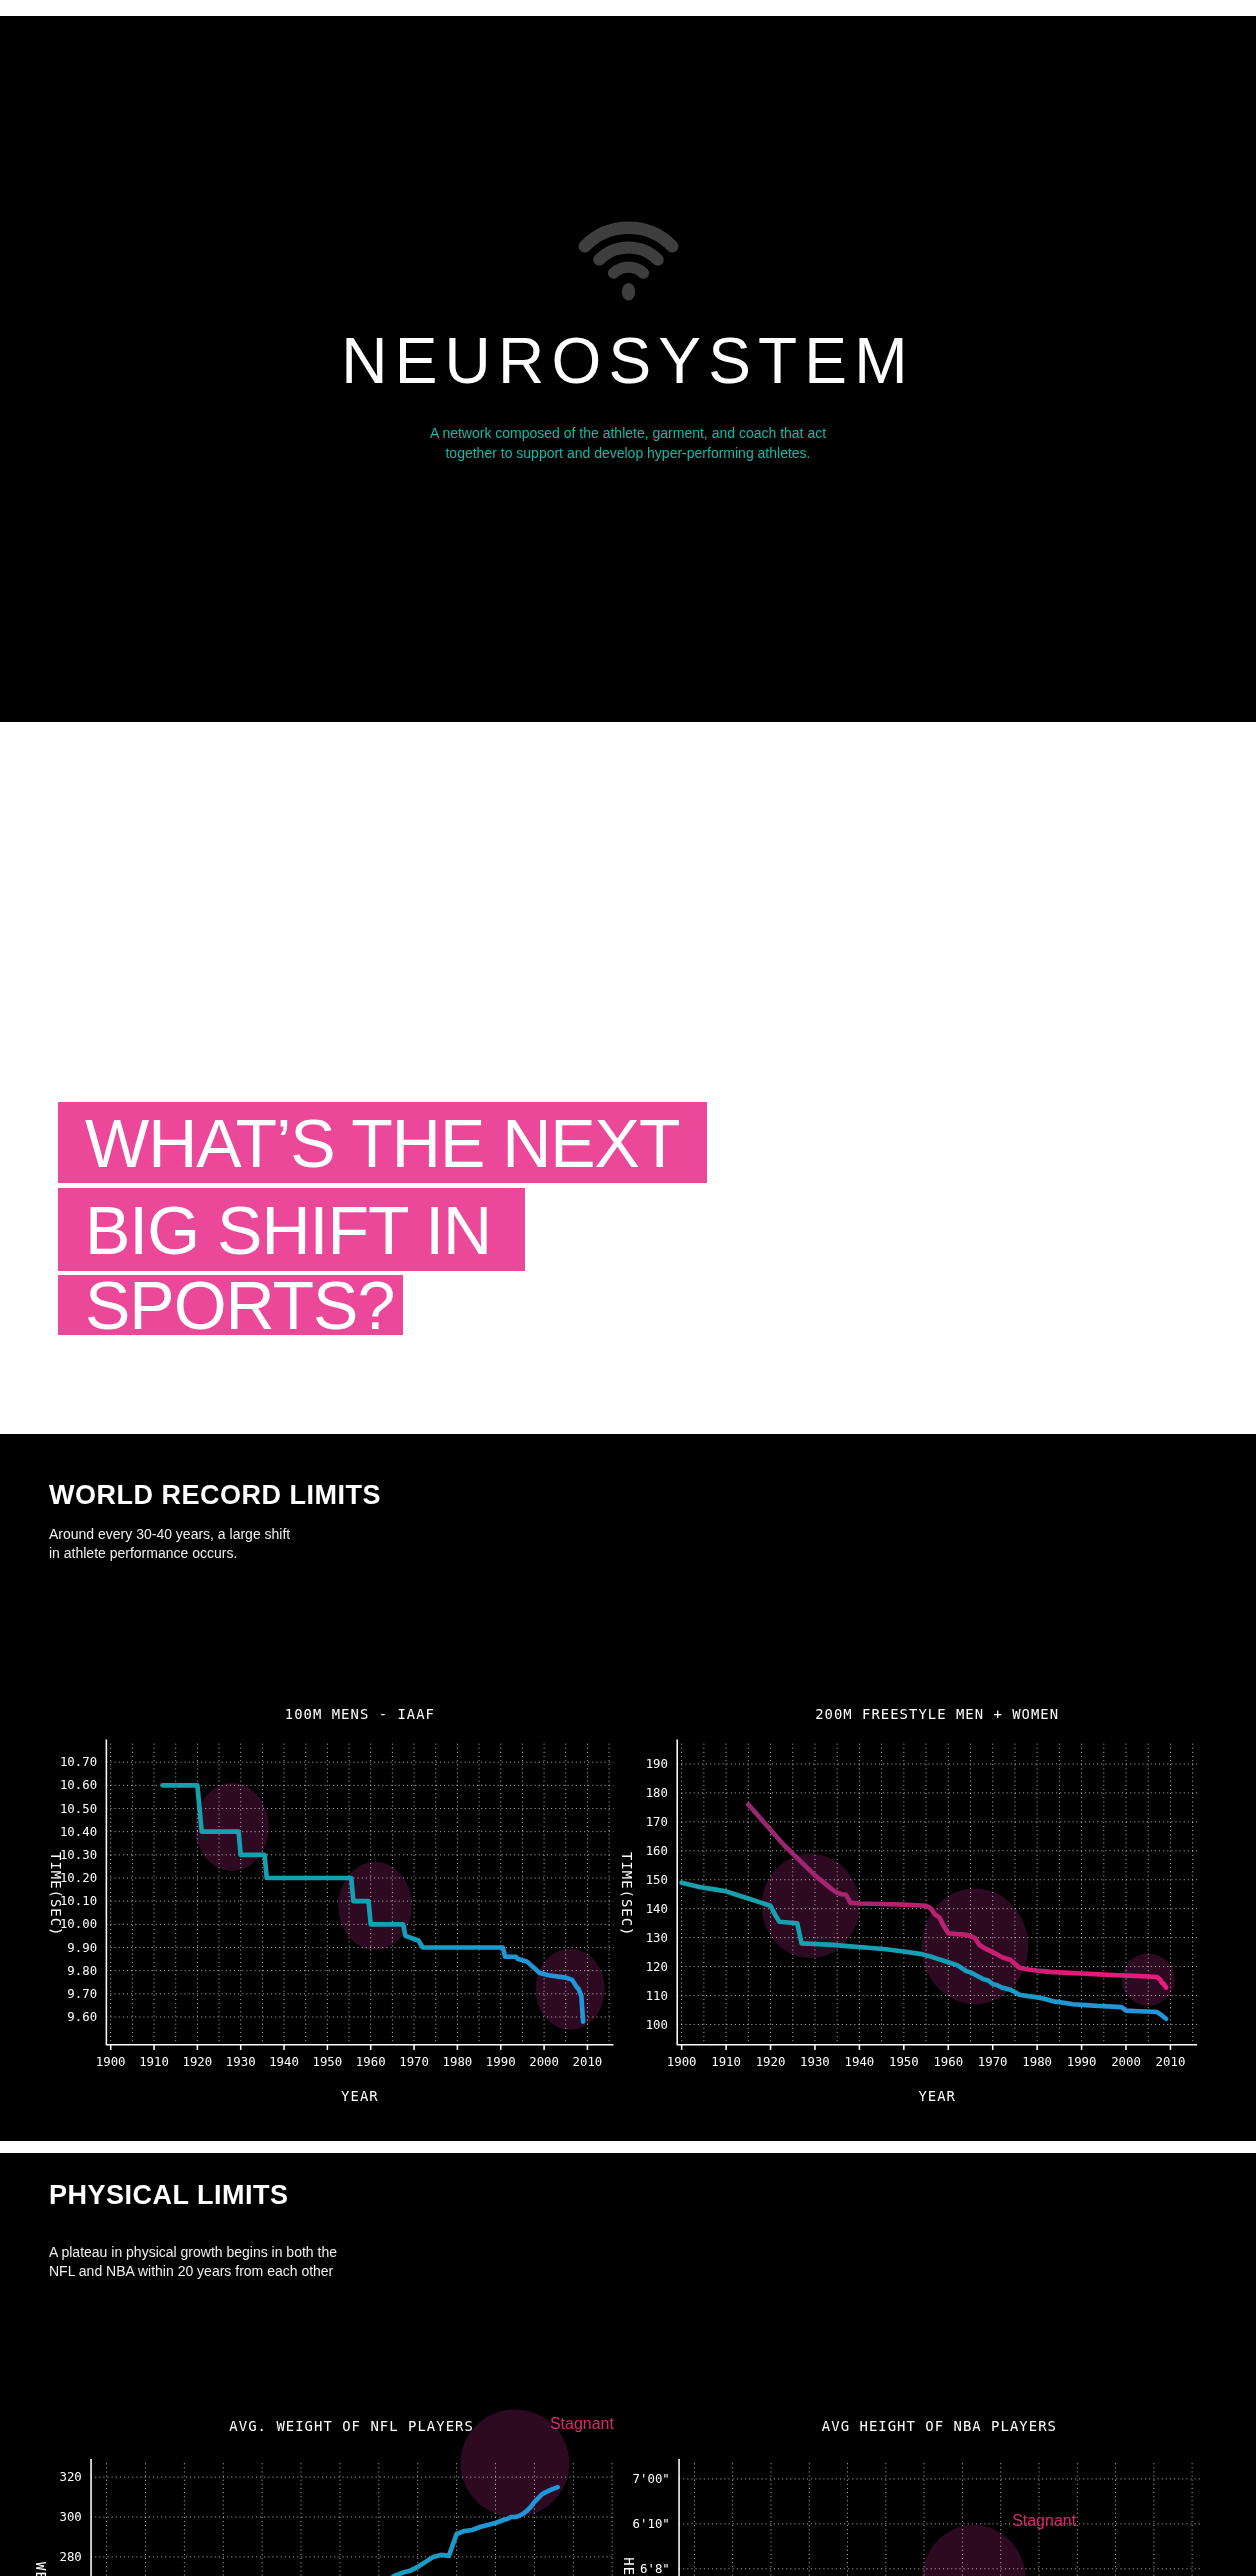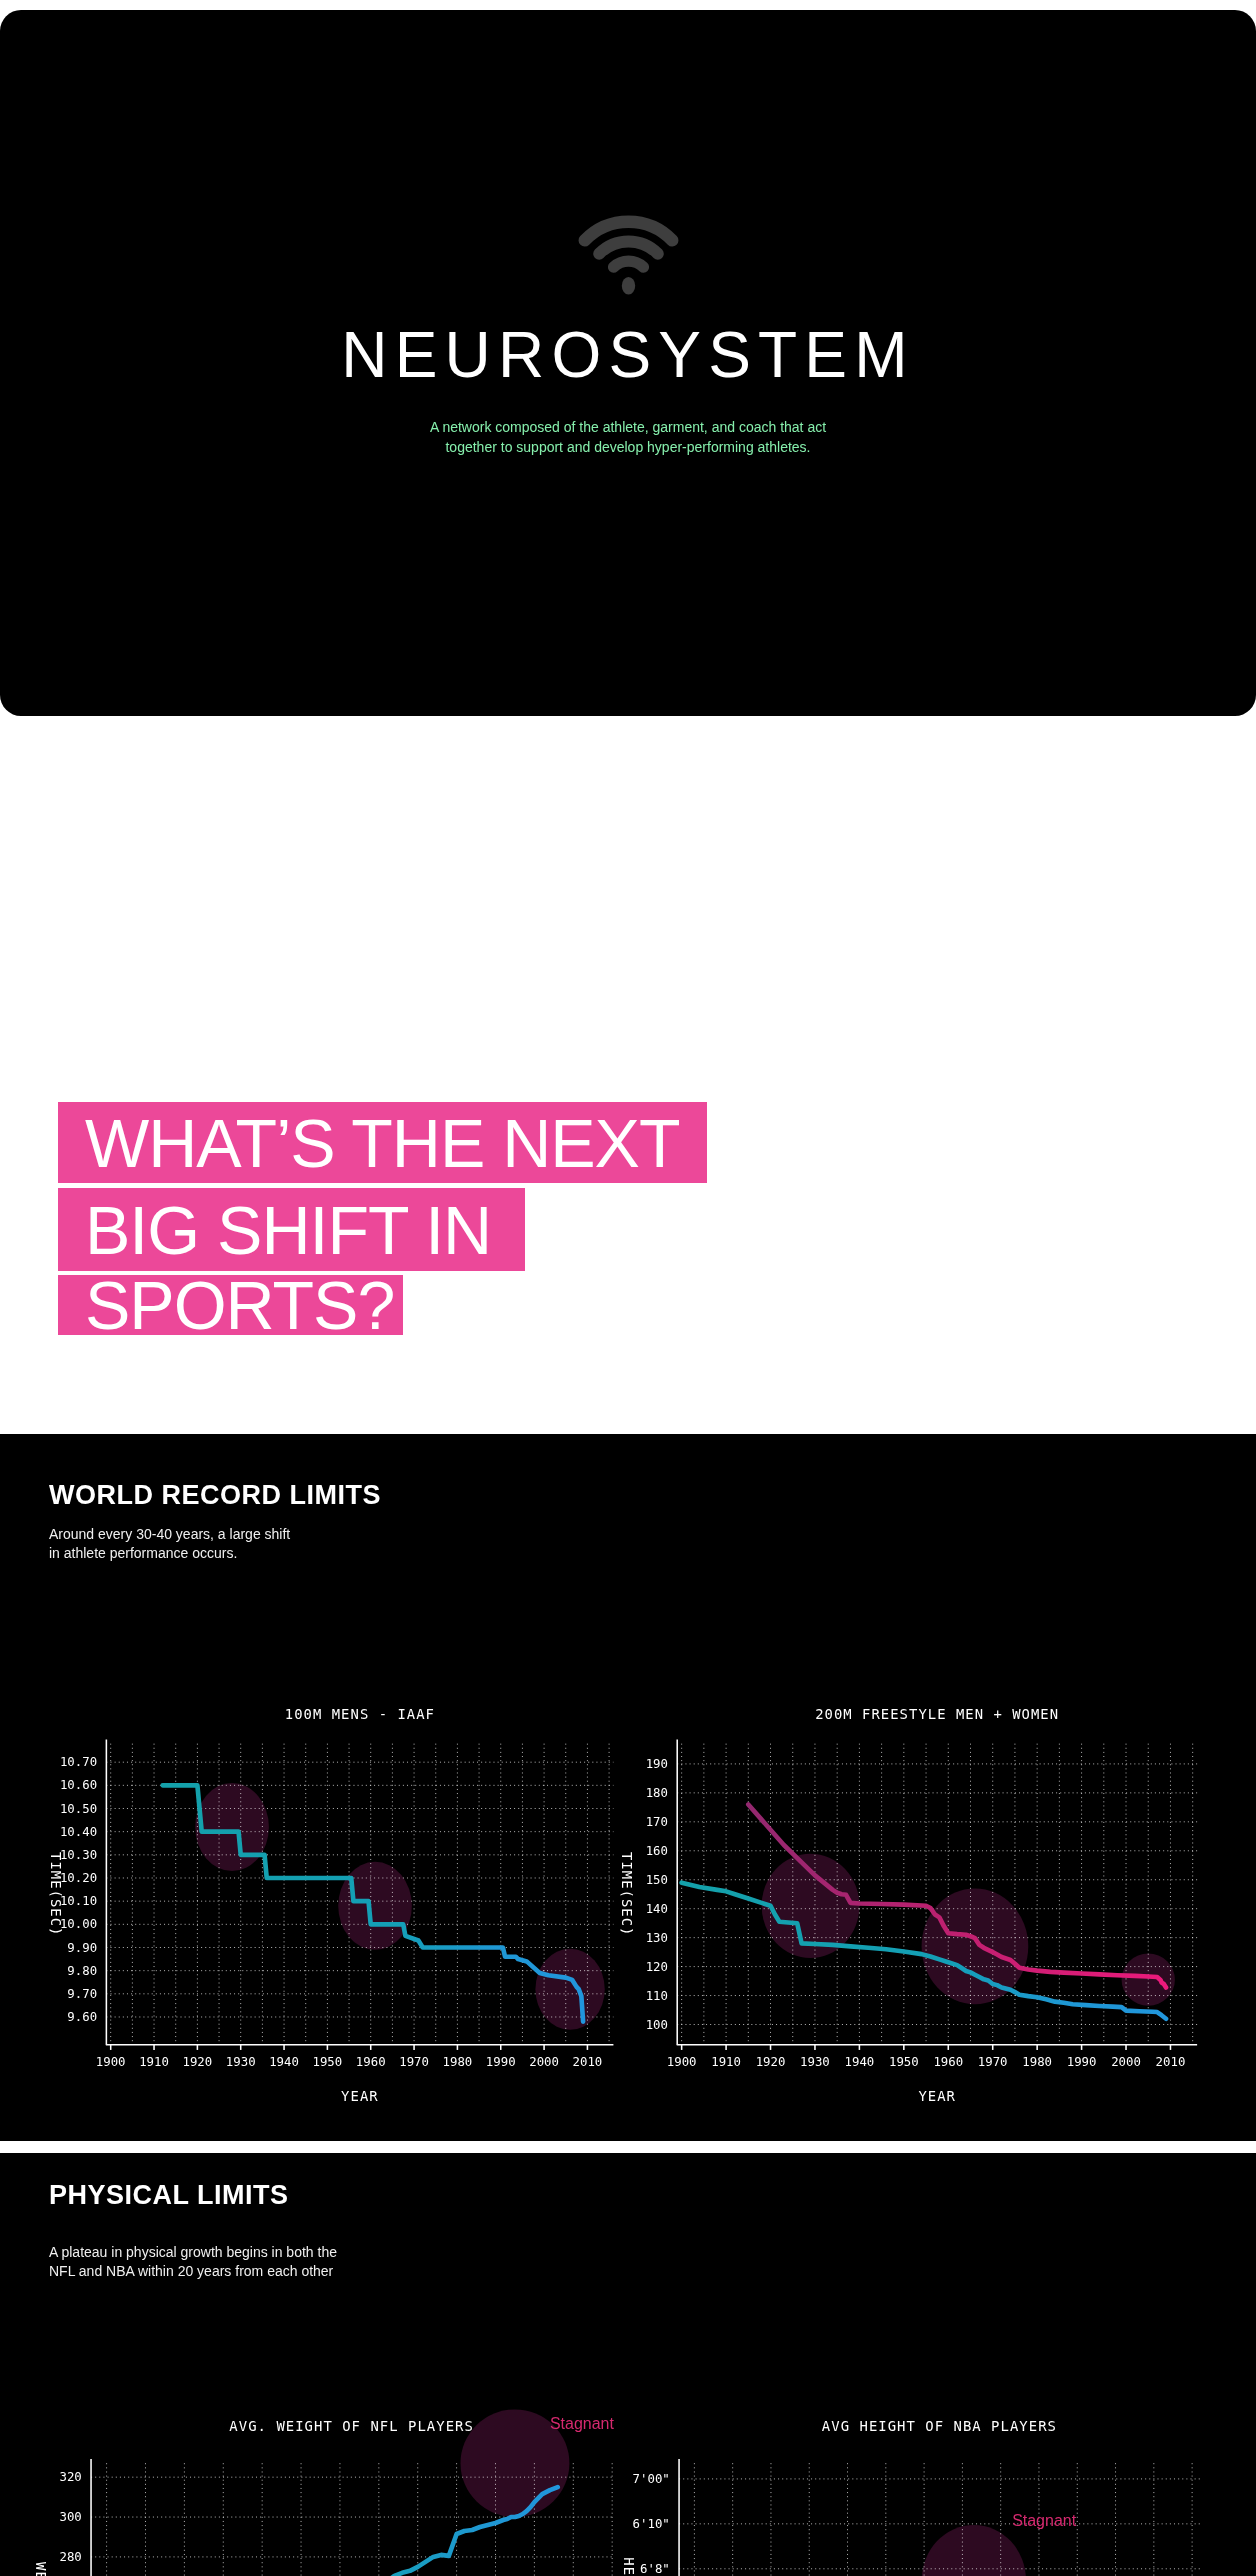--- a/index.html
+++ b/index.html
@@ -1,26 +1,26 @@
 <!DOCTYPE html>
 <html style="font-size:8.2px"><head>
 <meta charset="utf-8">
 <style>
   html,body{margin:0;padding:0;background:#777;}
   #page{position:relative;width:1256px;height:3579px;background:#ffffff;overflow:hidden;
         font-family:"Liberation Sans",sans-serif;}
   .section{position:absolute;left:0;width:1256px;background:#000000;}
-  #hero{top:10px;height:706px;border-radius:21px;}
+  #hero{top:16px;height:706px;}
   #s1{top:1434px;height:707px;}
   #s2{top:2153px;height:707px;}
   .abs{position:absolute;}
   
   .hero-title{left:0;top:308px;width:1256px;text-align:center;color:#ffffff;
       font-size:64px;font-weight:300;letter-spacing:7.2px;white-space:nowrap;}
-  .hero-sub{left:0;top:407px;width:1256px;text-align:center;color:#86efac;
+  .hero-sub{left:0;top:407px;width:1256px;text-align:center;color:#14b8a6;
       font-size:14px;line-height:20px;white-space:pre-line;}
   
   .qbox{position:absolute;left:58px;background:#ec4899;color:#ffffff;display:flex;align-items:center;
         font-size:68px;font-weight:400;letter-spacing:-1px;padding-left:27px;box-sizing:border-box;white-space:nowrap;}
   
   .sec-title{left:49px;color:#ffffff;font-size:27px;font-weight:bold;letter-spacing:0.5px;}
   .sec-sub{left:49px;color:#f0f0f0;font-size:14px;line-height:19px;white-space:pre-line;}
   
   .grid{stroke:#ffffff;stroke-width:1.6;stroke-dasharray:2 6;opacity:.85;}
   .axis{stroke:#ffffff;stroke-width:3;}

